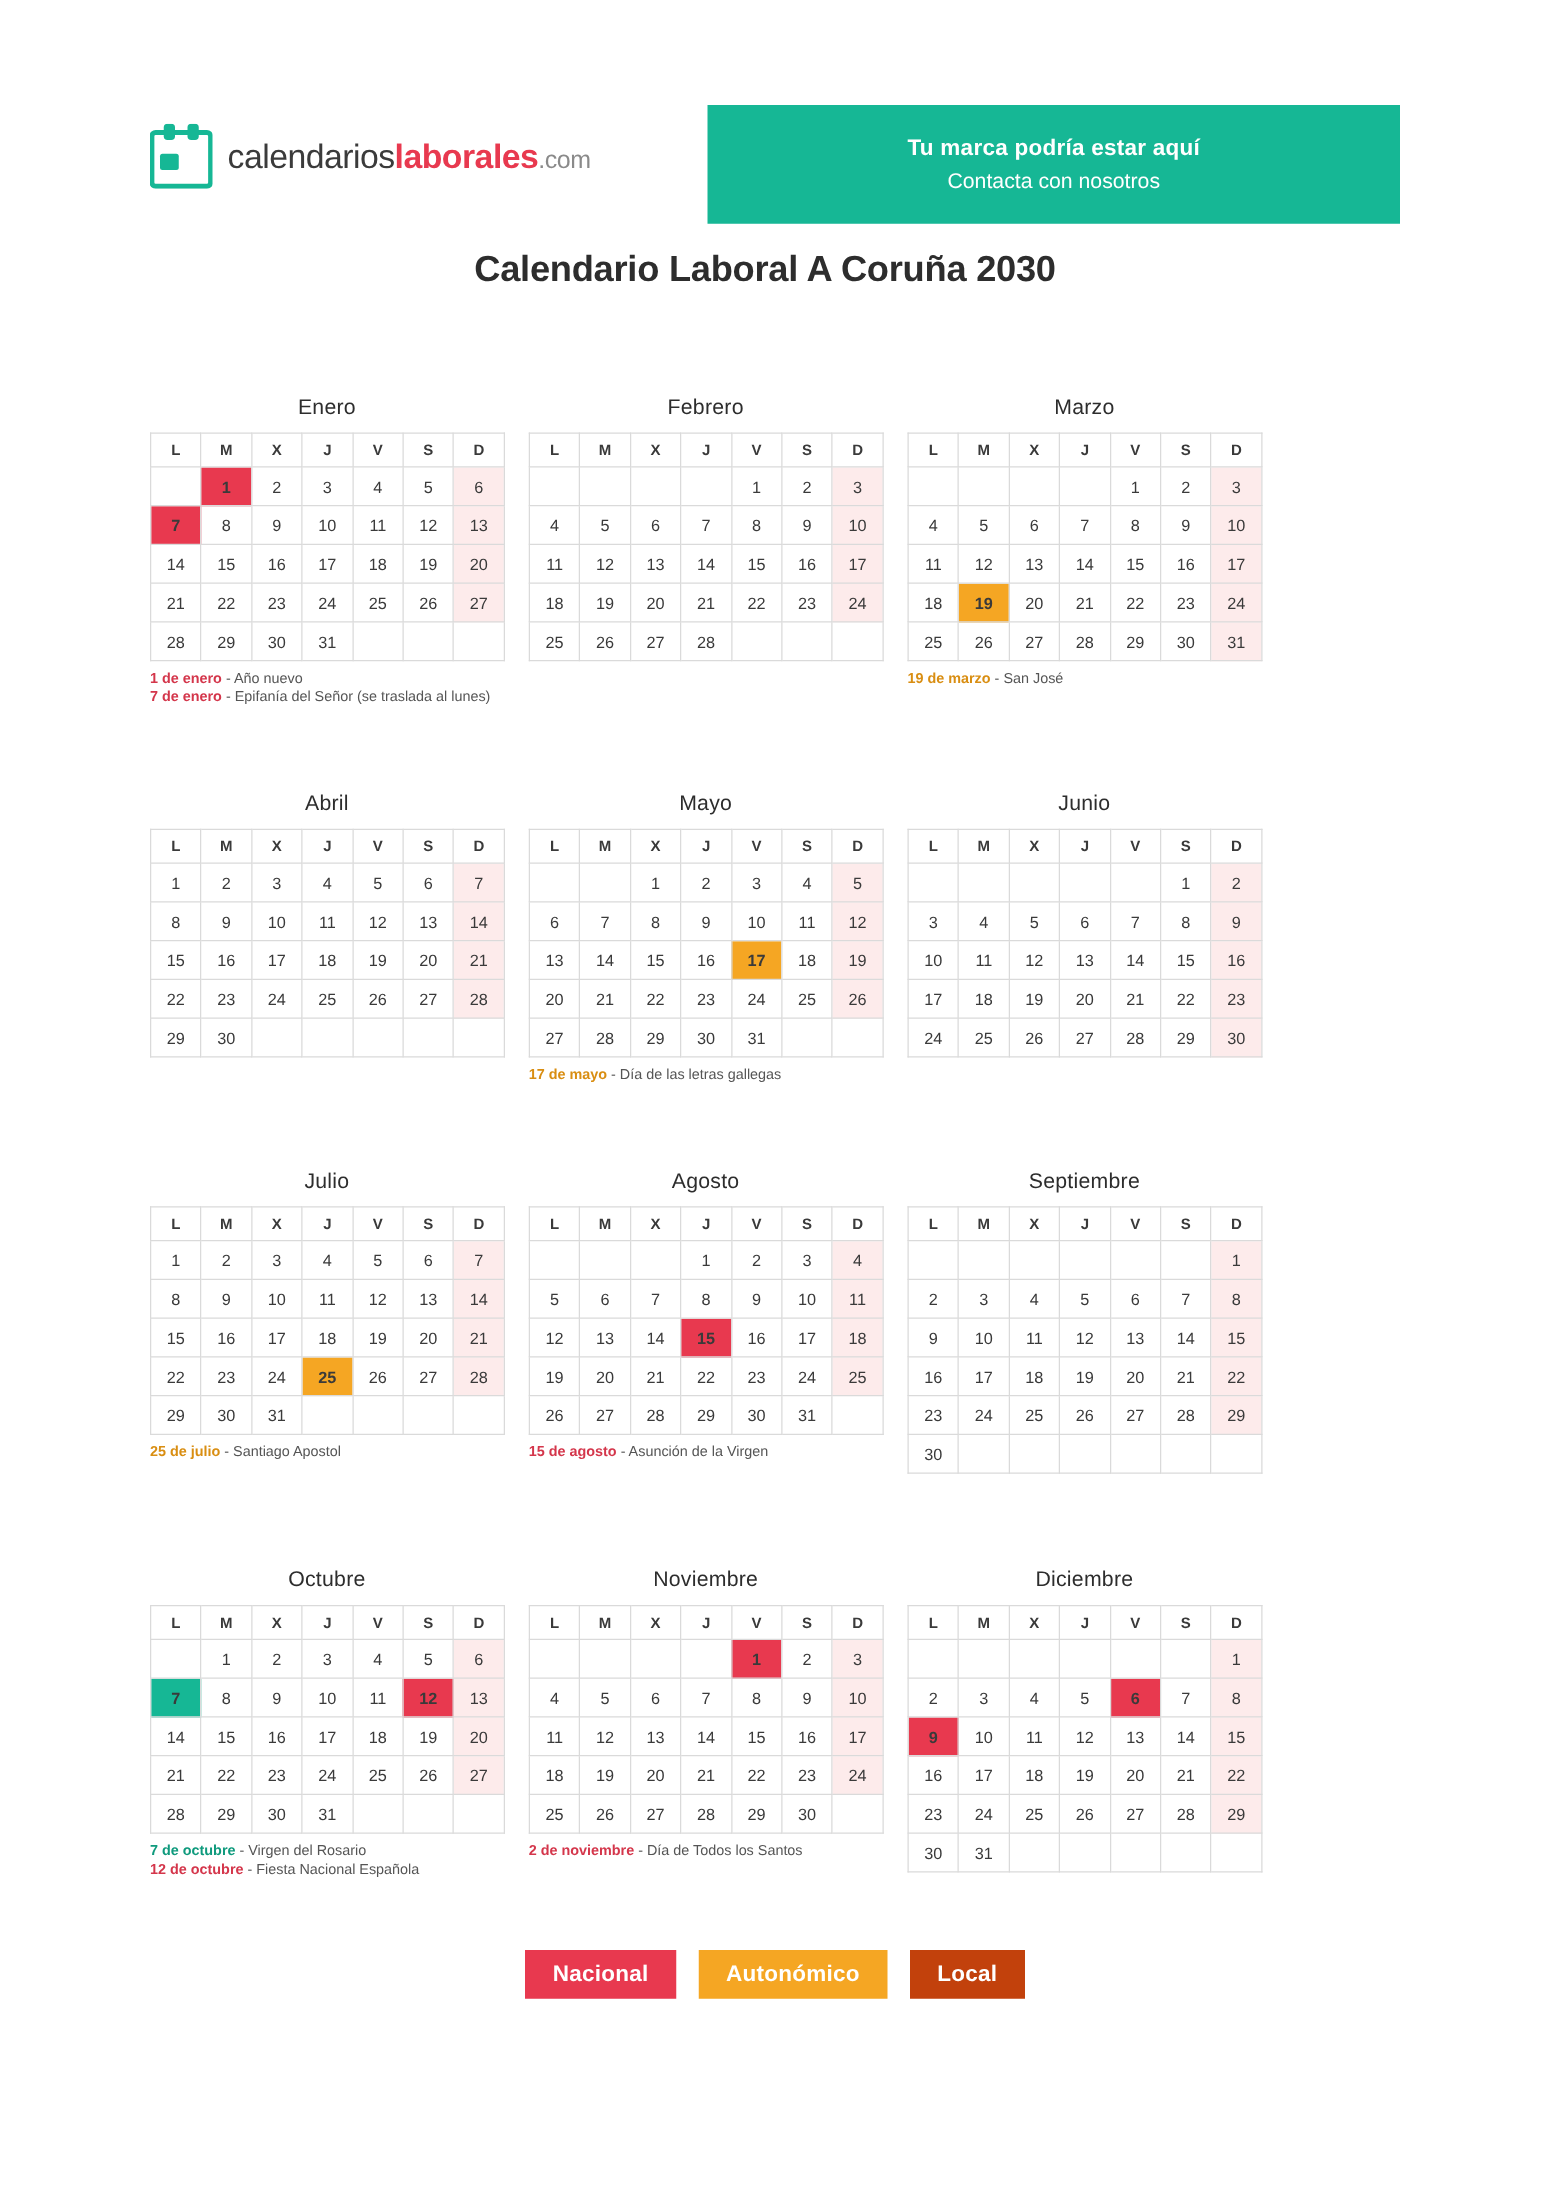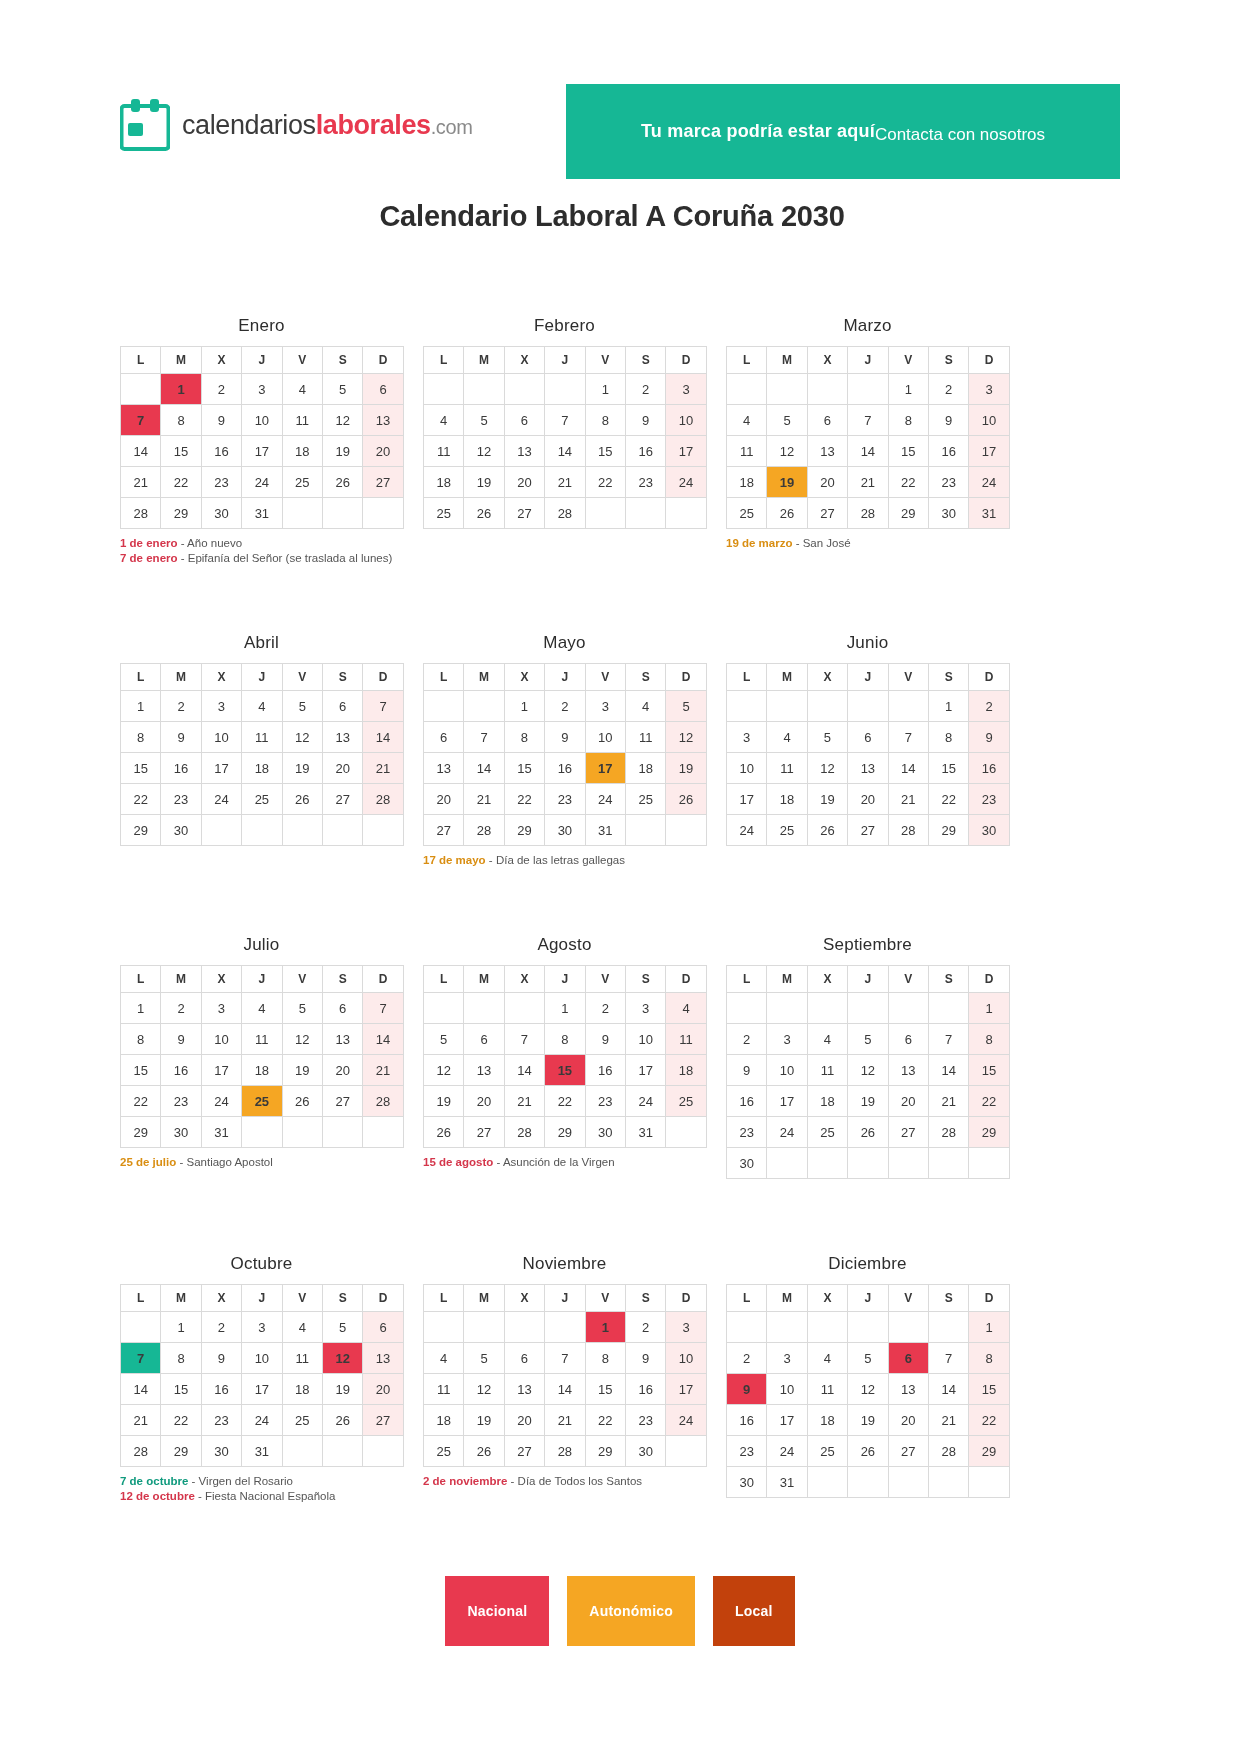--- a/index.html
+++ b/index.html
@@ -36,21 +36,21 @@
   .logo-text .c2 { color: #e8394f; font-weight: bold; }
   .logo-text .c3 { color: #8a8a8a; font-size: 20px; }
 
   .banner {
     margin-left: auto;
     flex: 0 0 554px;
     background: #16b795;
     color: #fff;
     text-align: center;
     display: flex;
-    flex-direction: row;
+    flex-direction: column;
     justify-content: center;
     align-items: center;
     height: 95px;
     margin-top: 4px;
   }
   .banner .b1 { font-size: 18px; font-weight: bold; letter-spacing: 0.2px; }
   .banner .b2 { font-size: 17px; margin-top: 6px; }
 
   
   h1.title {
@@ -125,26 +125,25 @@
 
   
   .legend {
     display: flex;
     justify-content: center;
     gap: 18px;
     margin-top: 56px;
   }
   .legend span {
     display: inline-block;
-    padding: 27px 22px;
+    padding: 9px 22px;
     color: #fff;
-    font-size: 14px;
+    font-size: 18px;
     font-weight: bold;
     letter-spacing: 0.2px;
-    margin-top: 16px;
   }
   .lg-nac { background: #e8394f; }
   .lg-aut { background: #f5a623; }
   .lg-loc { background: #c2410c; }
 </style>
 </head>
 <body>
 
 <div class="page">
 

